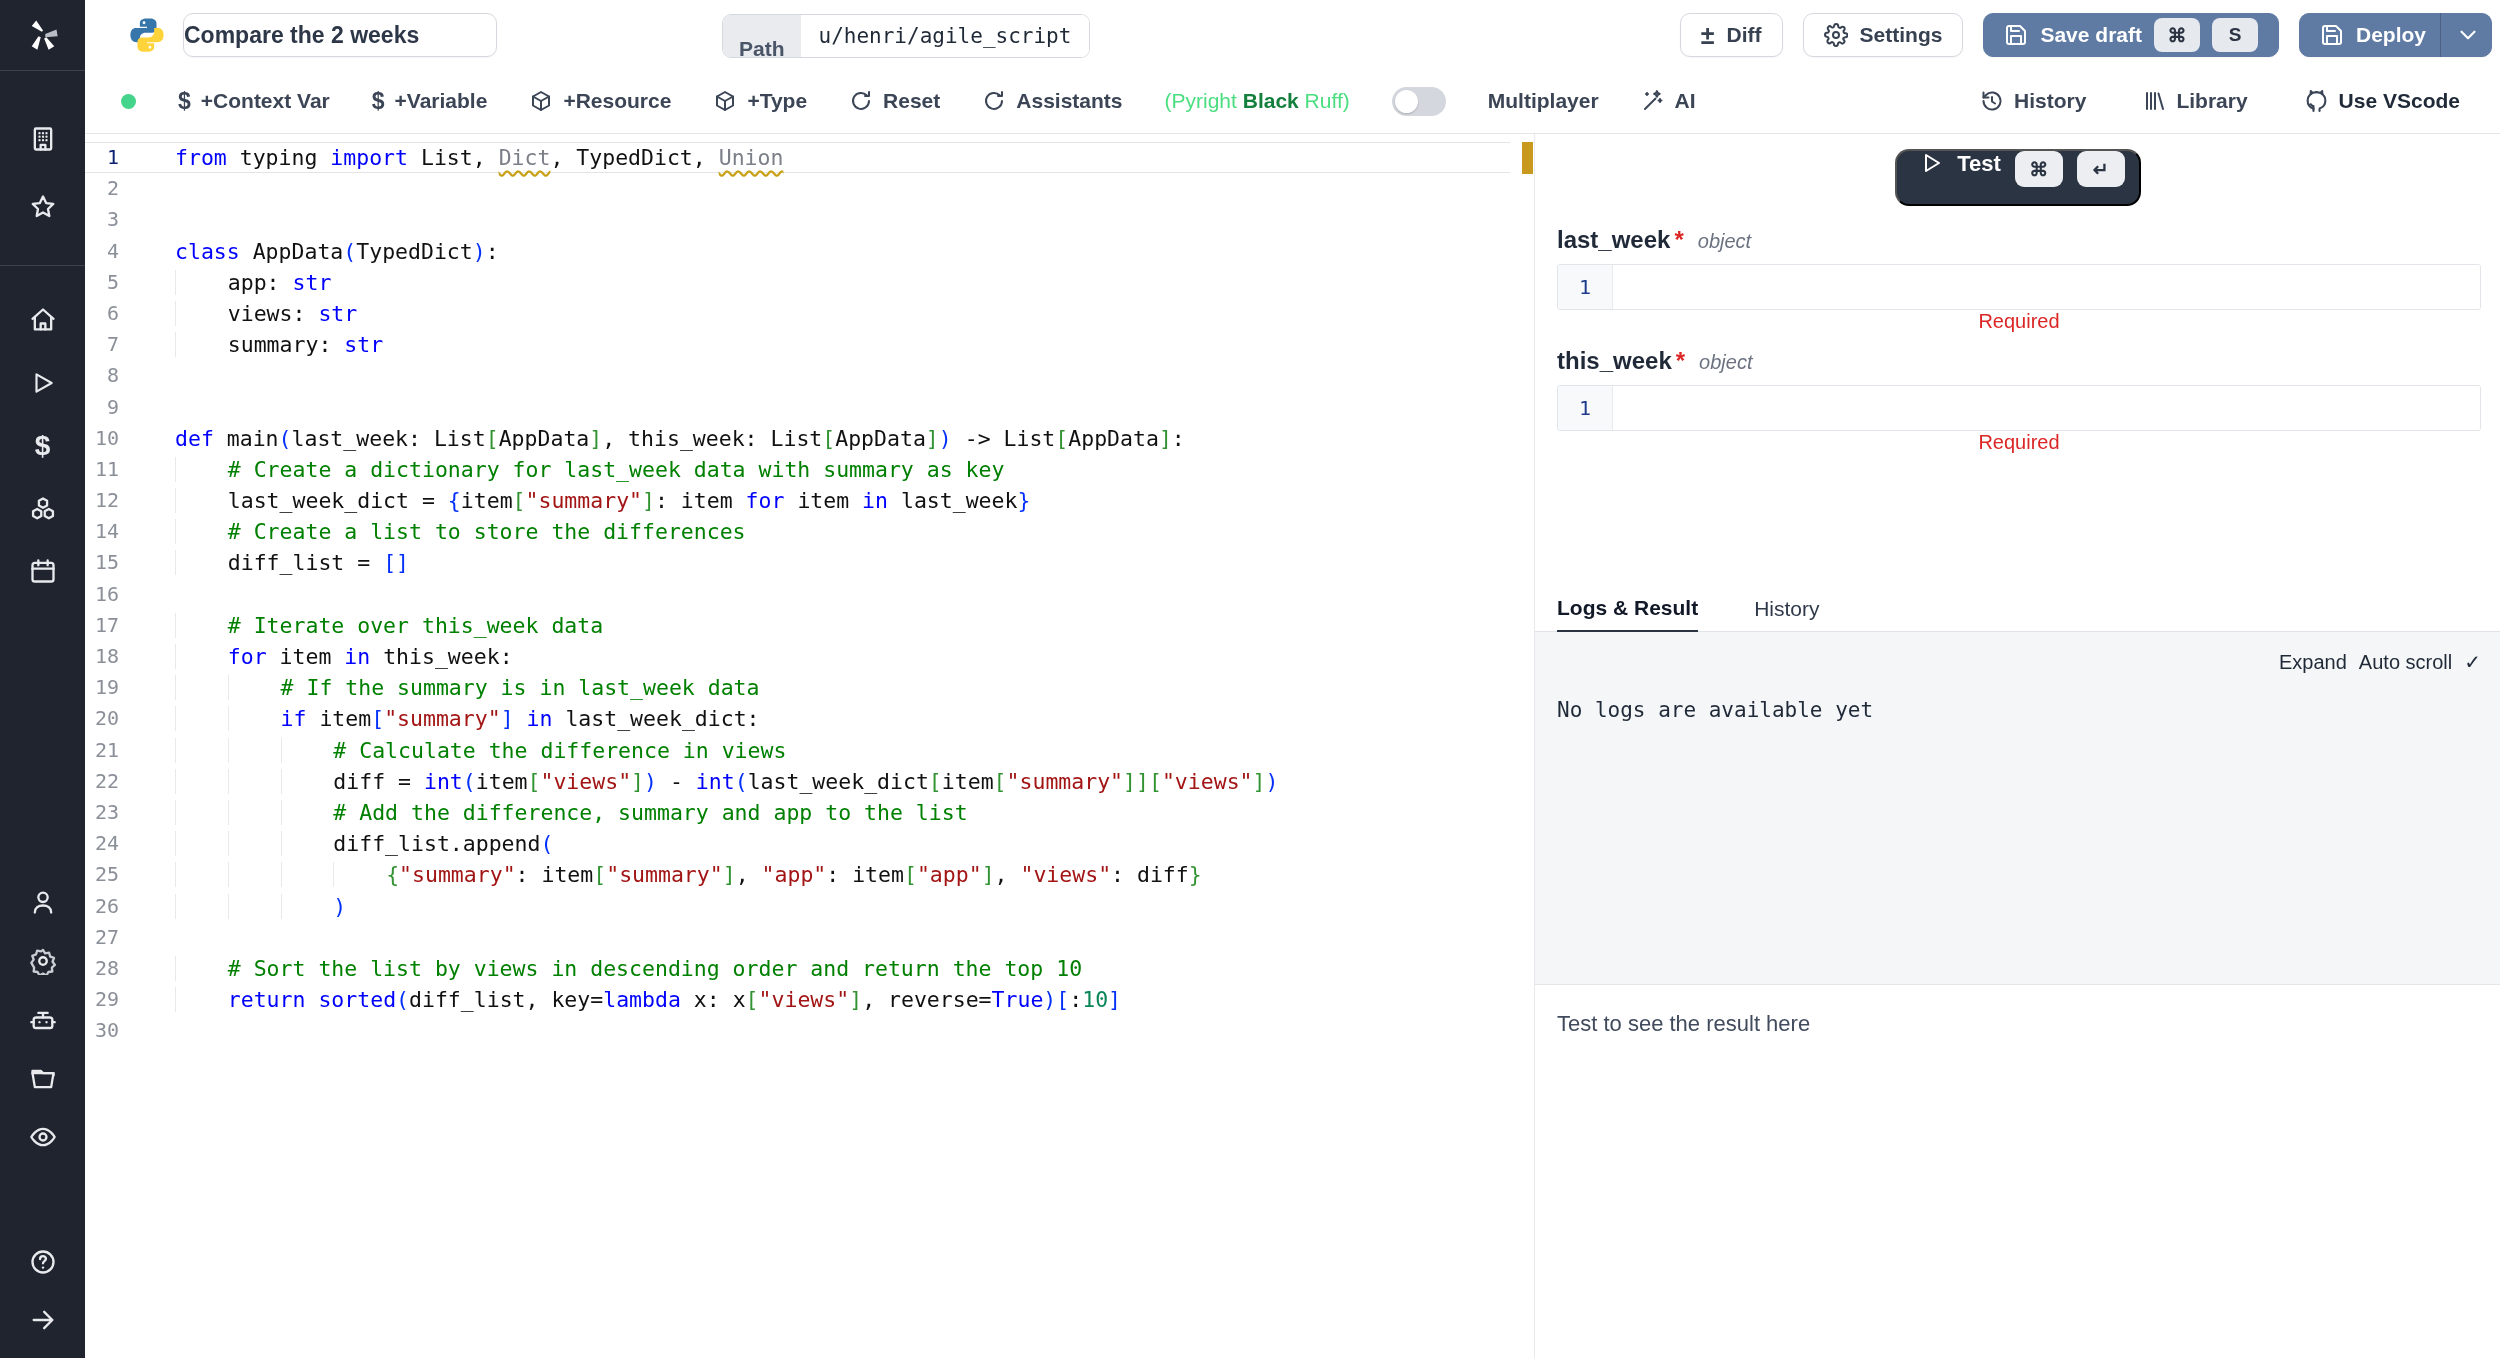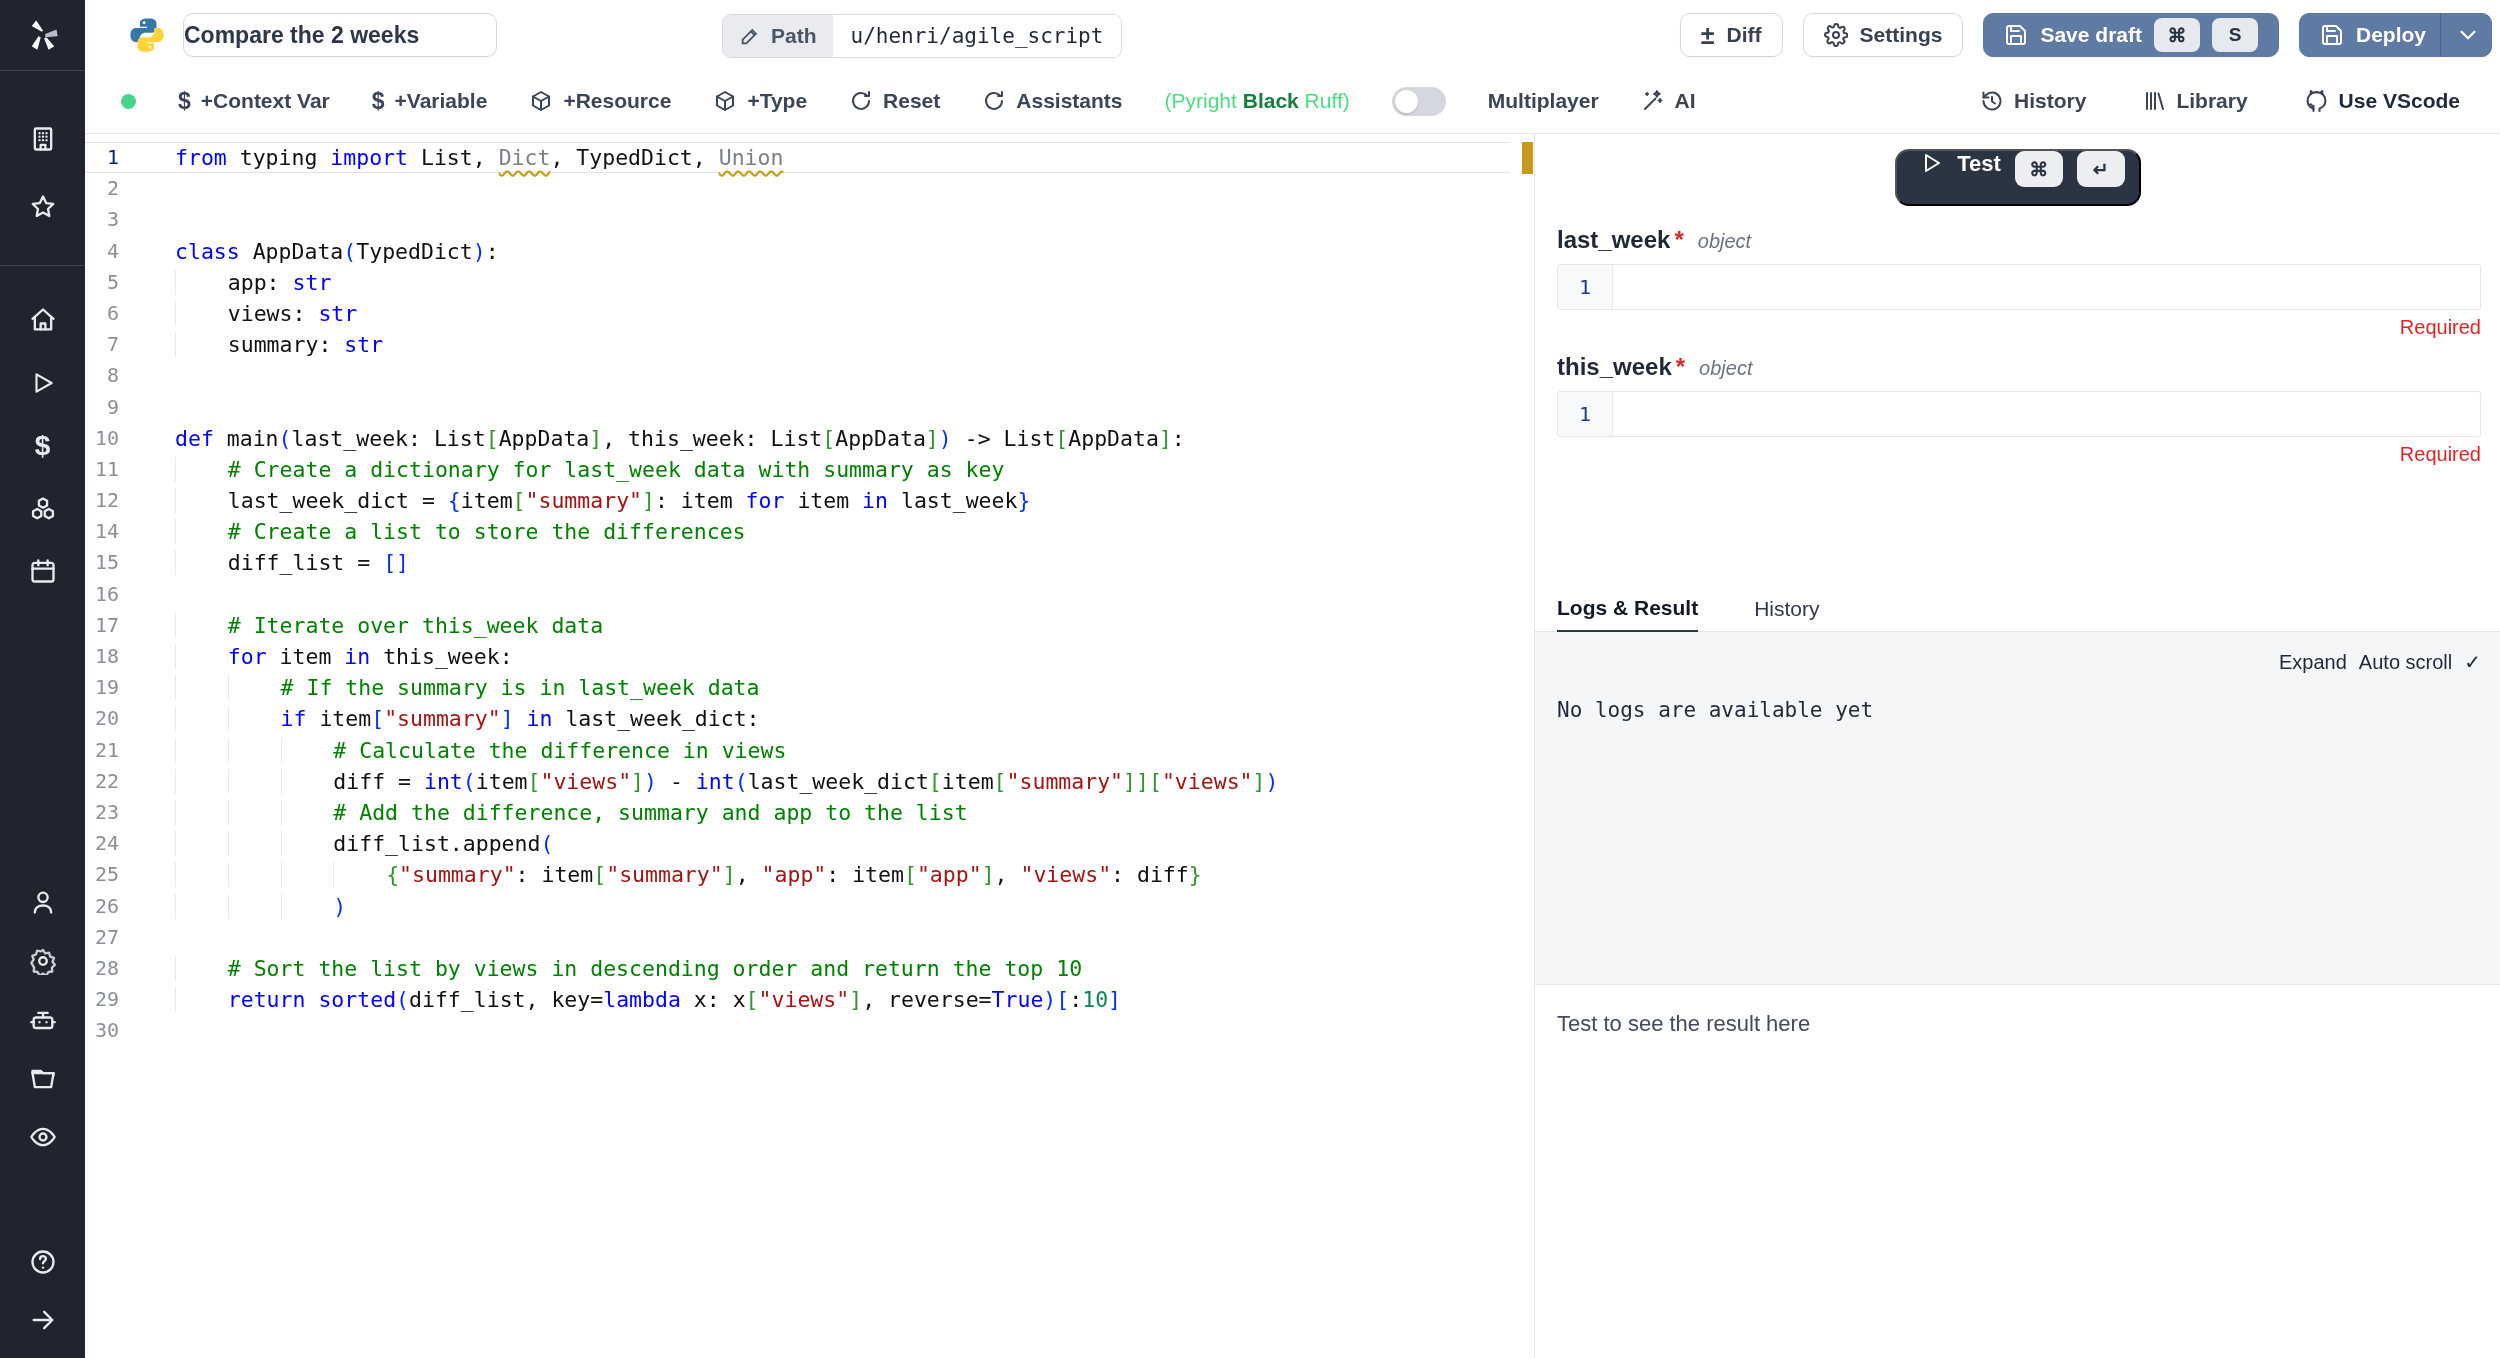--- a/index.html
+++ b/index.html
@@ -11,21 +11,21 @@
   .sb-logo{position:absolute;left:0;top:12px;width:85px;height:46px;display:flex;align-items:center;justify-content:center;}
   .sb-div{position:absolute;left:0;width:85px;height:1px;background:rgba(255,255,255,.14);}
   .sb-ic{position:absolute;left:0;width:85px;height:44px;display:flex;align-items:center;justify-content:center;color:#e8eaee;}
   .sb-ic svg{stroke:#e8eaee;fill:none;stroke-width:2;stroke-linecap:round;stroke-linejoin:round;}
   
   .header{position:absolute;left:85px;top:0;width:2415px;height:70px;background:#fff;}
   .py{position:absolute;left:43px;top:16px;}
   .name-box{position:absolute;left:98px;top:13px;width:312px;height:42px;border:1px solid #d5d9df;border-radius:10px;
     display:flex;align-items:center;font-size:23px;font-weight:700;color:#2d3748;background:#fff;box-shadow:0 1px 2px rgba(0,0,0,.04);}
   .path-group{position:absolute;left:637px;top:14px;height:42px;display:flex;border:1px solid #d5d9df;border-radius:9px;overflow:hidden;}
-  .path-label{display:flex;align-items:center;gap:10px;background:#e9ebef;padding:12px 16px;font-size:21px;font-weight:600;color:#4a5568;}
+  .path-label{display:flex;align-items:center;gap:10px;background:#e9ebef;padding:12px 16px;font-size:21px;font-weight:600;color:#4a5568;flex-direction:column;}
   .path-label svg{stroke:#4a5568;fill:none;stroke-width:2;}
   .path-value{display:flex;align-items:center;padding:0 18px;background:#fff;font-family:"DejaVu Sans Mono",monospace;font-size:21px;color:#1f2937;}
   .hdr-right{position:absolute;right:8px;top:13px;display:flex;gap:20px;}
   .btn{height:44px;display:flex;align-items:center;gap:12px;padding:0 20px;border:1px solid #d5d9df;border-radius:10px;
        background:#fff;font-size:21px;font-weight:600;color:#374151;cursor:pointer;box-shadow:0 1px 2px rgba(0,0,0,.04);}
   .btn svg{stroke:#374151;fill:none;stroke-width:2;stroke-linecap:round;stroke-linejoin:round;}
   .btn.blue{background:#5f7aa3;border-color:#5f7aa3;color:#fff;}
   .btn.blue svg{stroke:#fff;}
   .kbd{min-width:34px;height:34px;display:flex;align-items:center;justify-content:center;background:#e6e9ee;border-radius:8px;
        color:#2b3442;font-size:19px;font-weight:600;padding:0 6px;}
@@ -67,21 +67,21 @@
   .test-btn .kbd{height:36px;min-width:36px;background:#eceef2;border-radius:9px;}
   .args{padding:6px 20px 0 22px;}
   .arg-label{margin-top:14px;display:flex;align-items:baseline;gap:14px;}
   .arg-name{font-size:24px;font-weight:700;color:#1f2937;}
   .arg-star{color:#dc2626;font-weight:700;font-size:24px;margin-left:-10px;}
   .arg-type{font-size:20px;font-style:italic;color:#6b7280;}
   .arg-input{margin-top:10px;display:flex;height:44px;border:1px solid #e2e5e9;border-radius:3px;overflow:hidden;cursor:text;}
   .arg-gutter{flex:0 0 54px;background:#f8f9fb;border-right:1px solid #e8eaee;display:flex;align-items:center;justify-content:center;
               font-family:"DejaVu Sans Mono",monospace;font-size:20px;color:#1e3a8a;}
   .arg-area{flex:1;background:#fff;}
-  .arg-req{text-align:right;color:#dc2626;font-size:20px;margin-top:6px;}
+  .arg-req{text-align:center;color:#dc2626;font-size:20px;}
   .tabs{position:absolute;left:0;top:452px;width:966px;height:46px;display:flex;align-items:flex-end;gap:56px;
         padding-left:22px;border-bottom:1px solid #e0e3e7;box-sizing:border-box;}
   .tab{font-size:21px;color:#30394a;padding-bottom:10px;cursor:pointer;}
   .tab.active{font-weight:600;color:#111827;border-bottom:3px solid #2b3442;margin-bottom:-2px;}
   .logs{position:absolute;left:0;top:498px;width:966px;height:353px;background:#f5f6f8;border-bottom:1px solid #e4e7ea;box-sizing:border-box;}
   .logs-ctl{position:absolute;right:20px;top:18px;display:flex;align-items:center;gap:12px;font-size:20px;color:#1f2937;}
   .logs-ctl .ex{font-weight:400;cursor:pointer;}
   .logs-ctl .as{cursor:pointer;}
   .logs-empty{position:absolute;left:22px;top:66px;font-family:"DejaVu Sans Mono",monospace;font-size:21px;color:#1f2937;}
   .result{position:absolute;left:0;top:851px;width:966px;height:373px;background:#fff;}

